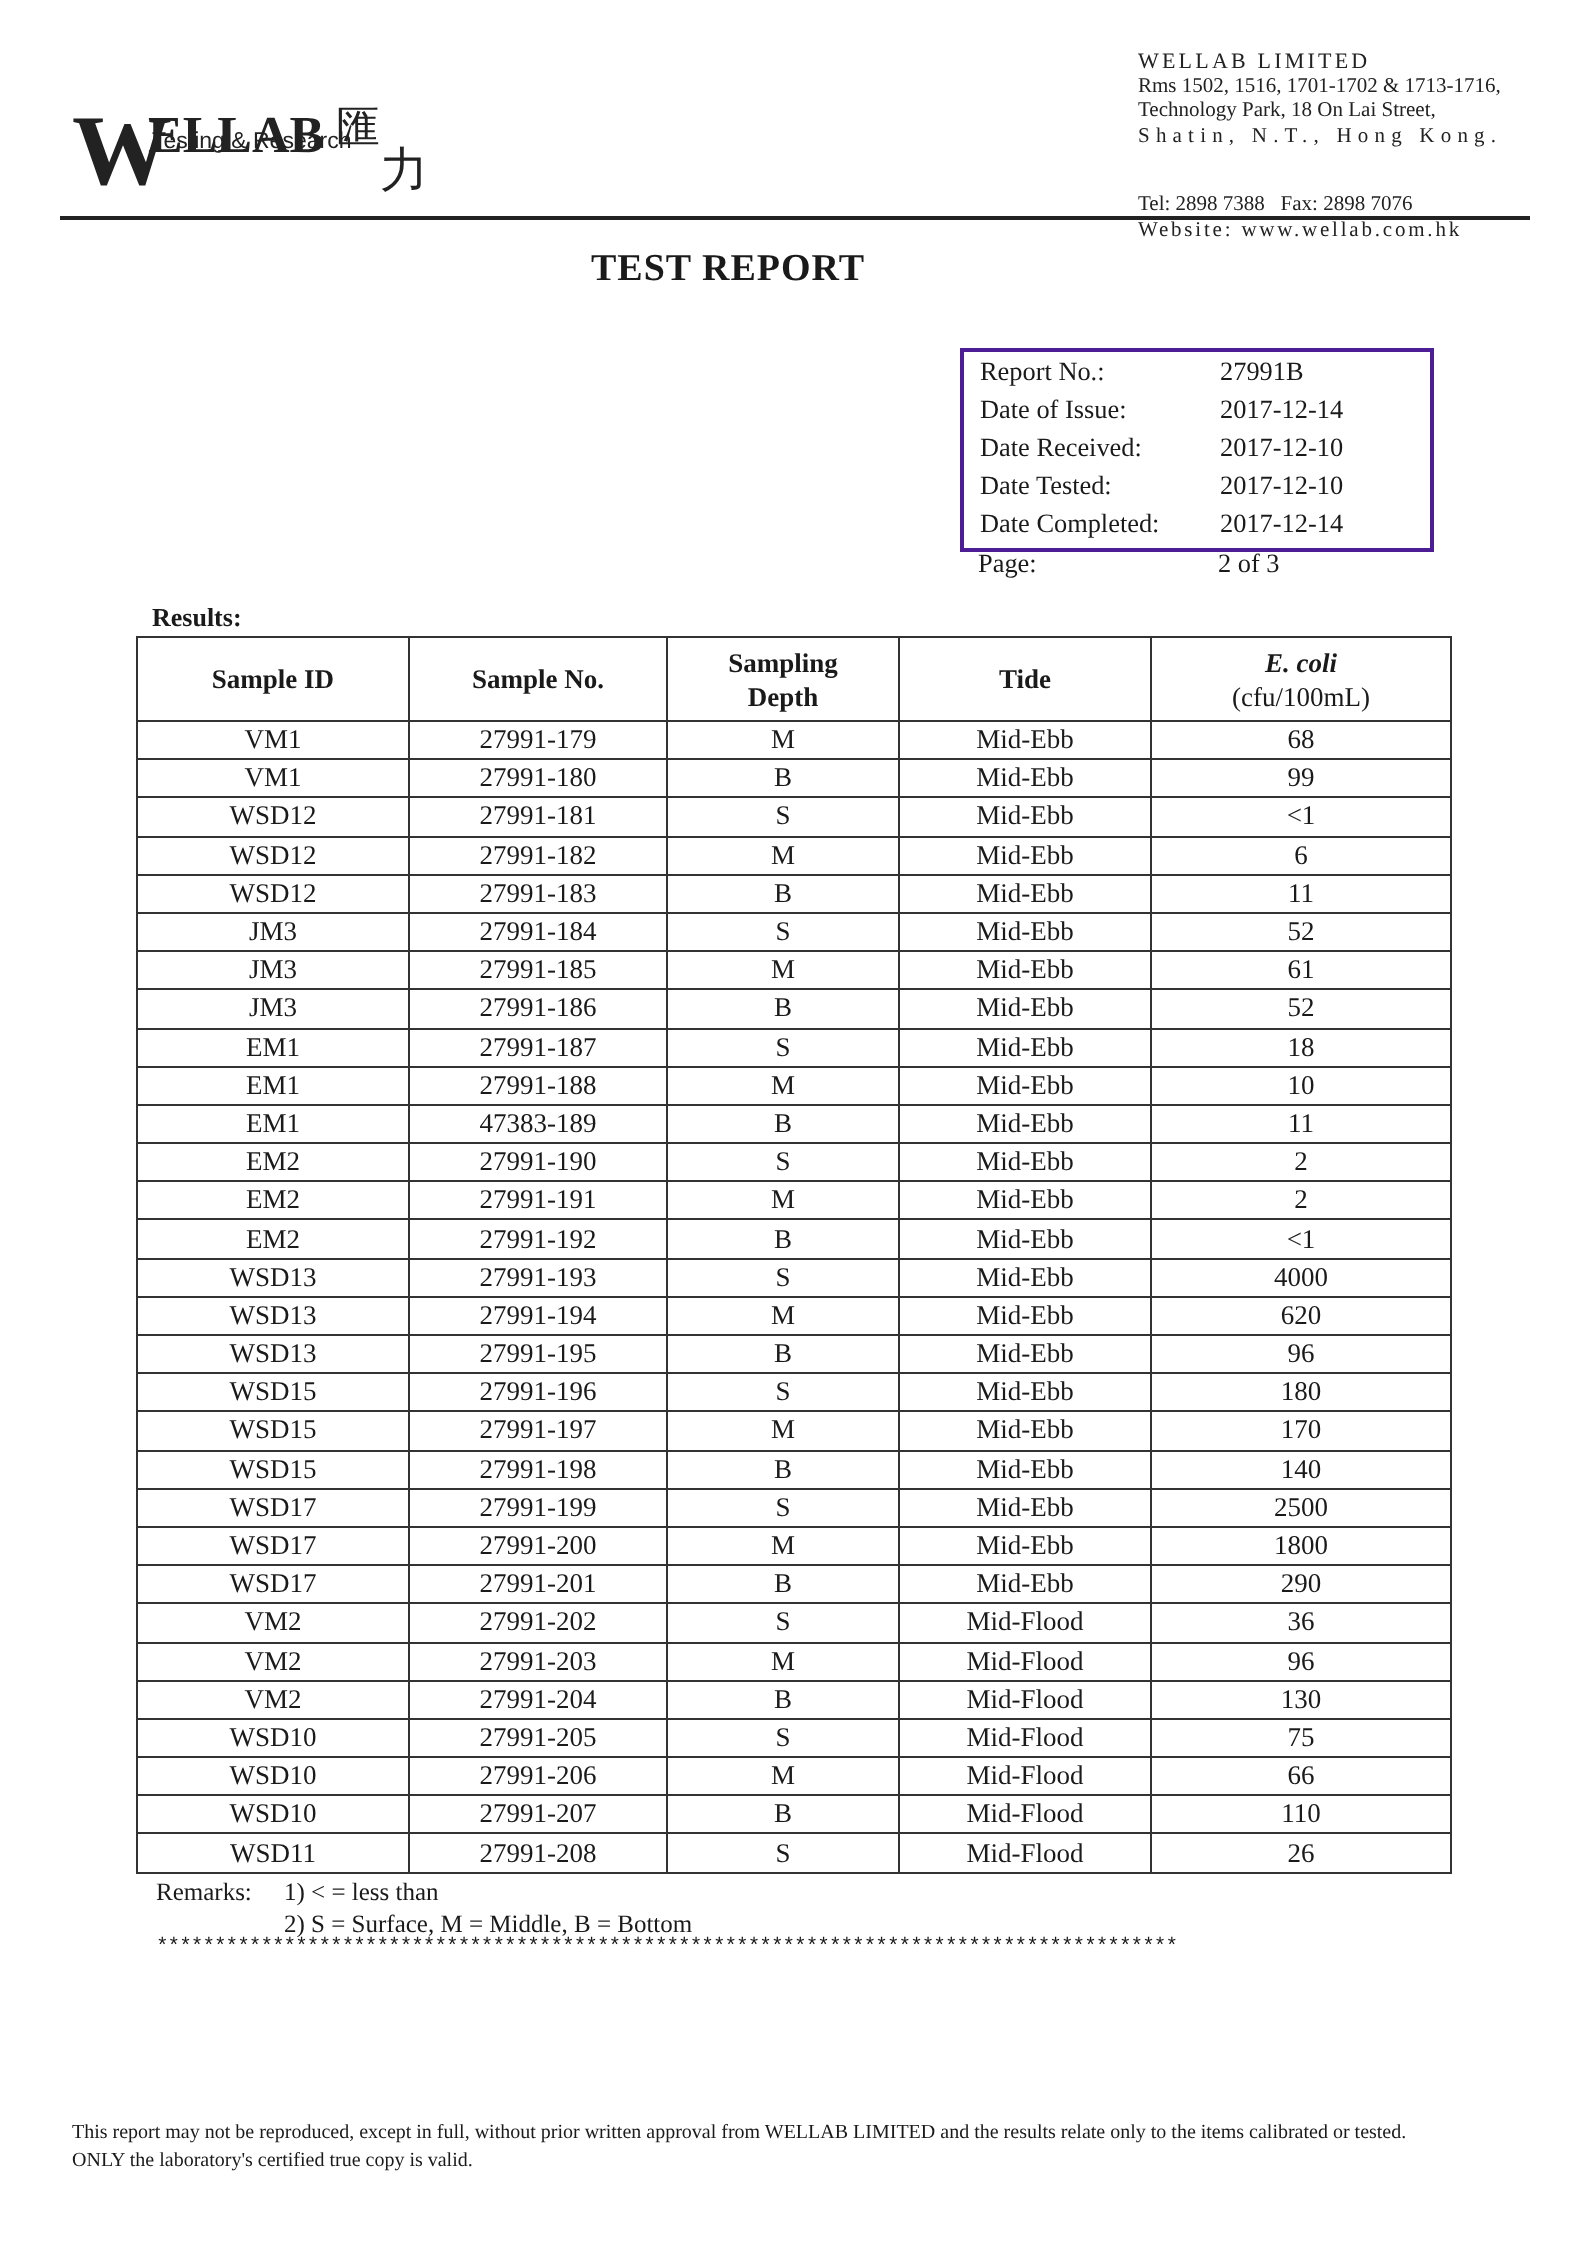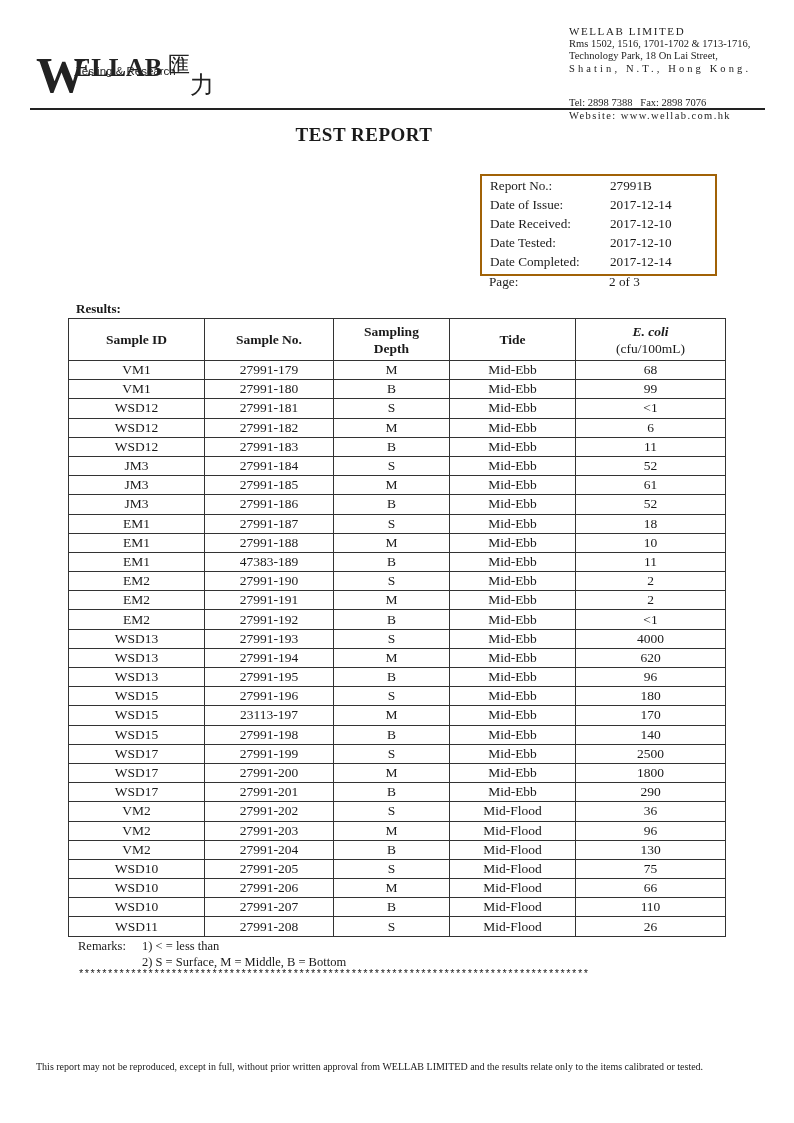--- a/index.html
+++ b/index.html
@@ -19,21 +19,21 @@
 
   
   .company { left:569px; top:25px; font-family:"Liberation Serif", serif; font-size:10.5px; line-height:12.7px; color:#222; white-space:nowrap; }
   .company .name { letter-spacing:1.6px; font-size:11px; }
   .company .spaced { letter-spacing:3.1px; }
   .company .web { letter-spacing:1.4px; }
 
   .title { left:0; width:728px; top:124px; text-align:center; font-family:"Liberation Serif", serif; font-size:19px; font-weight:bold; letter-spacing:0.5px; }
 
   
-  .info-box { left:480px; top:174px; width:233px; height:98px; border:2px solid #a16207; }
+  .info-box { left:480px; top:174px; width:233px; height:98px; border:2px solid #4c1d95; }
   .info-row { position:absolute; left:8px; font-size:13.2px; white-space:nowrap; }
   .info-row .k { position:absolute; left:0; }
   .info-row .v { position:absolute; left:120px; }
   .page-row { left:489px; top:274px; font-size:13.2px; }
   .page-row .v { position:absolute; left:120px; white-space:nowrap; }
 
   .results-label { left:76px; top:301px; font-size:13px; font-weight:bold; }
 
   
   table.results { position:absolute; left:68px; top:318px; width:657px; border-collapse:collapse; table-layout:fixed; }
@@ -249,21 +249,21 @@
       </tr>
       <tr>
         <td>WSD15</td>
         <td>27991-196</td>
         <td>S</td>
         <td>Mid-Ebb</td>
         <td>180</td>
       </tr>
       <tr>
         <td>WSD15</td>
-        <td>23113-197</td>
+        <td>27991-197</td>
         <td>M</td>
         <td>Mid-Ebb</td>
         <td>170</td>
       </tr>
       <tr>
         <td>WSD15</td>
         <td>27991-198</td>
         <td>B</td>
         <td>Mid-Ebb</td>
         <td>140</td>
@@ -343,13 +343,14 @@
 
 <div class="abs remarks">
   <span>Remarks:</span>
   <span class="r1">1) &lt; = less than</span>
   <span class="r2">2) S = Surface, M = Middle, B = Bottom</span>
 </div>
 <div class="abs stars">****************************************************************************************</div>
 
 <div class="abs footer">
   <div>This report may not be reproduced, except in full, without prior written approval from WELLAB LIMITED and the results relate only to the items calibrated or tested.</div>
+  <div>ONLY the laboratory's certified true copy is valid.</div>
 </div>
 
 </body></html>

